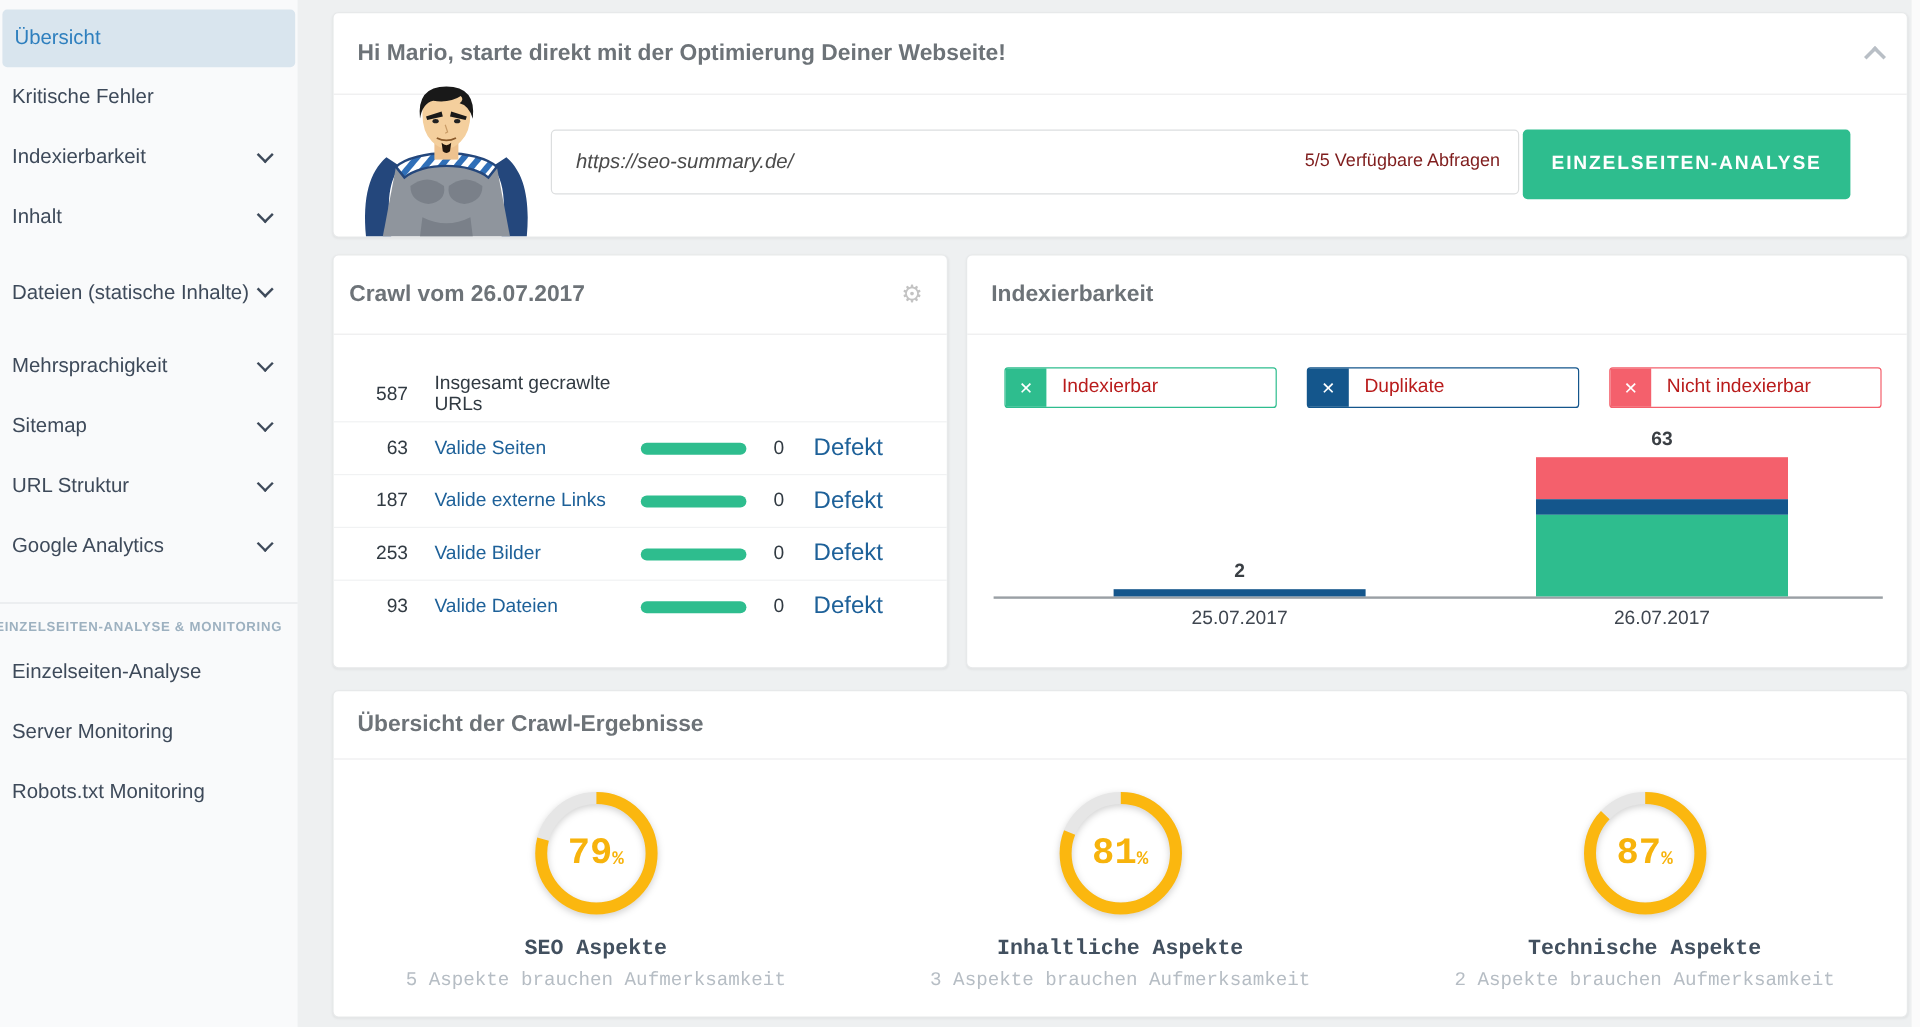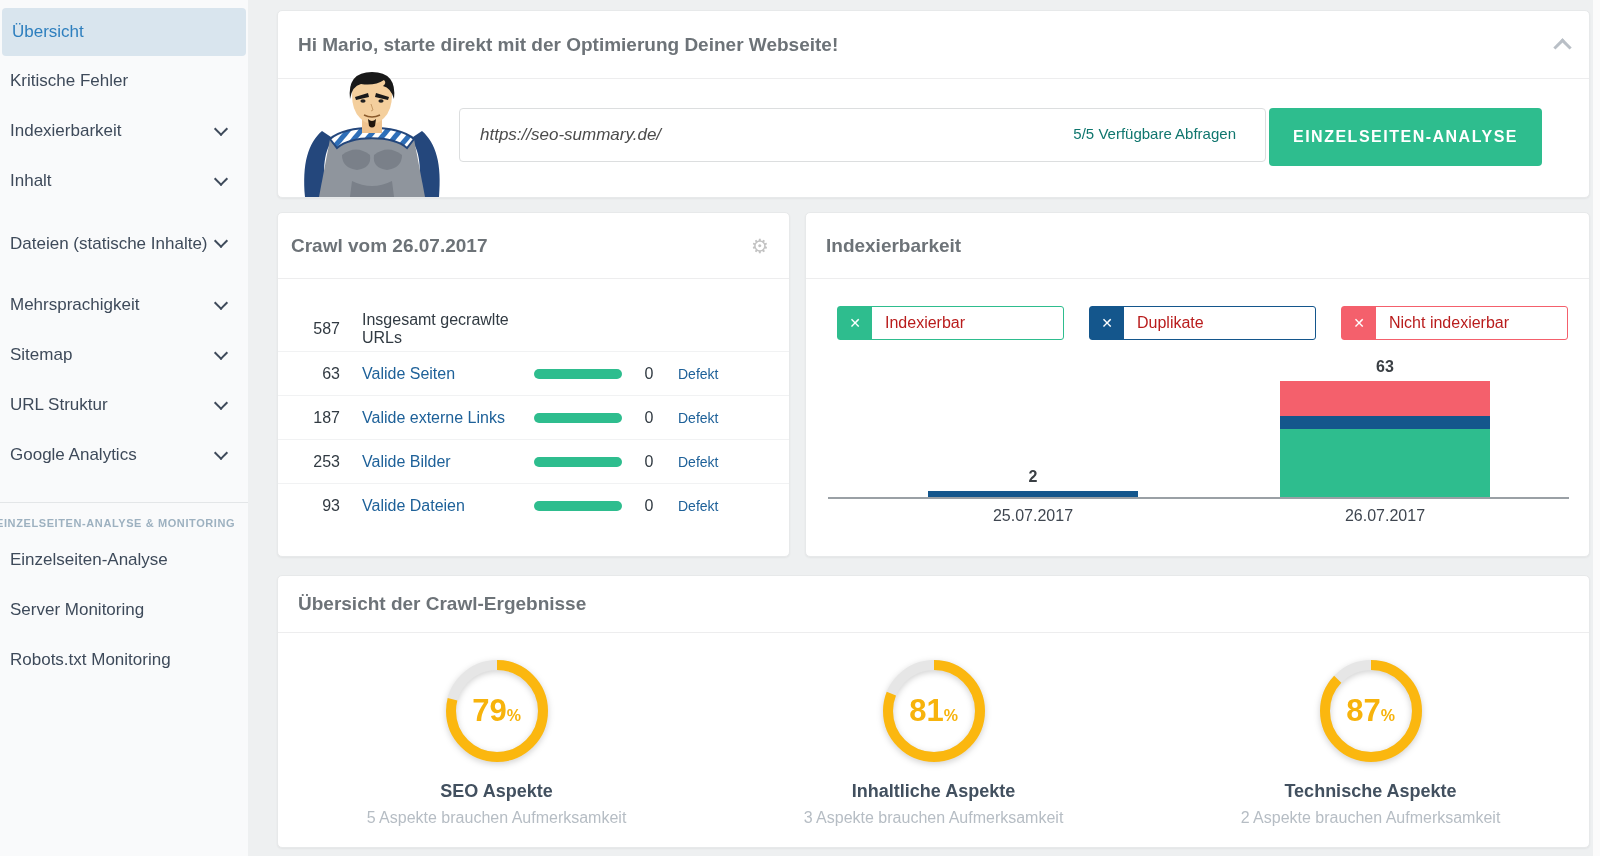--- a/index.html
+++ b/index.html
@@ -30,38 +30,38 @@
   
   #card-greeting{left:277px;top:10px;width:1313px;height:188px;}
   #card-greeting .card-header{height:68px;}
   .chev-up{width:10px;height:10px;border-right:3px solid #b9bfc6;border-bottom:3px solid #b9bfc6;
            transform:rotate(-135deg);margin-left:auto;margin-top:6px;cursor:pointer;}
   #hero{position:absolute;left:14px;bottom:0;}
   #url-input-wrap{position:absolute;left:181px;top:97px;width:807px;height:54px;}
   #url-input{width:100%;height:100%;box-sizing:border-box;border:1px solid #dcdedf;border-radius:4px;
              font-family:"Liberation Sans",sans-serif;font-size:17px;font-style:italic;color:#4b4b4b;
              padding:0 210px 0 20px;outline:none;}
-  #quota{position:absolute;right:30px;top:17px;font-size:15px;color:#0f766e;pointer-events:none;}
+  #quota{position:absolute;right:16px;top:17px;font-size:15px;color:#7f1d1d;pointer-events:none;}
   #analyze-btn{position:absolute;left:991px;top:97px;width:273px;height:58px;background:#2ebd8e;
                border:none;border-radius:4px;color:#fff;font-family:"Liberation Sans",sans-serif;
                font-size:16px;font-weight:bold;letter-spacing:1.5px;cursor:pointer;}
 
   
   #card-crawl{left:277px;top:212px;width:513px;height:345px;}
   #card-crawl .card-header{height:66px;padding-left:13px;}
   .gear{margin-left:auto;font-size:20px;color:#c3c3c3;cursor:pointer;line-height:1;}
   .crawl-body{padding-top:28px;}
   .crawl-row{display:flex;align-items:center;height:44px;padding:0 18px;box-sizing:border-box;}
   .crawl-row + .crawl-row{border-top:1px solid #f1f2f3;}
   .crawl-row .num{width:44px;text-align:right;font-size:16px;color:#313a42;}
   .crawl-row .lbl{margin-left:22px;width:172px;font-size:16px;color:#1e6199;cursor:pointer;}
   .crawl-row .lbl.static{color:#313a42;cursor:default;}
   .pbar{width:88px;height:10px;border-radius:5px;background:#2ebd8e;}
   .crawl-row .zero{width:30px;margin-left:12px;text-align:center;font-size:16px;color:#313a42;}
-  .crawl-row .defekt{margin-left:14px;font-size:14px;color:#1e6199;cursor:pointer;}
+  .crawl-row .defekt{margin-left:14px;font-size:20px;color:#1e6199;cursor:pointer;}
 
   
   #card-index{left:805px;top:212px;width:785px;height:345px;}
   #card-index .card-header{height:66px;}
   .legend-btn{position:absolute;top:93px;height:34px;width:227px;border:1px solid;border-radius:3px;
               background:#fff;display:flex;align-items:stretch;cursor:pointer;box-sizing:border-box;}
   .legend-x{width:34px;display:flex;align-items:center;justify-content:center;color:#fff;
             font-size:14px;font-weight:bold;}
   .legend-lbl{padding-left:13px;align-self:center;font-size:16px;color:#b91c1c;}
   #plot{position:absolute;left:22px;top:128px;width:741px;height:156px;border-bottom:2px solid #9aa0a5;}
@@ -69,21 +69,21 @@
             justify-content:flex-end;align-items:center;}
   .bar-total{font-size:16px;font-weight:bold;color:#3a3f44;margin-bottom:5px;}
   .bar-stack{width:100%;display:flex;flex-direction:column-reverse;}
   .bar-seg{width:100%;}
   .x-label{position:absolute;top:166px;width:210px;text-align:center;font-size:16px;color:#3f4650;}
 
   
   #card-results{left:277px;top:575px;width:1313px;height:273px;overflow:hidden;}
   #card-results .card-header{height:57px;}
   .gauges{display:flex;padding-top:22px;}
-  .gauge-col{flex:1;display:flex;flex-direction:column;align-items:center;}
+  .gauge-col{flex:1;display:flex;flex-direction:column;align-items:center;font-family:Liberation Mono, monospace;}
   .gauge-wrap{position:relative;width:112px;height:112px;}
   .gauge-wrap svg{filter:drop-shadow(0 2px 3px rgba(0,0,0,.18));}
   .gauge-text{position:absolute;left:0;top:0;width:112px;height:112px;display:flex;
               align-items:center;justify-content:center;color:#f7b30c;font-weight:bold;}
   .gauge-text .pct-num{font-size:31px;}
   .gauge-text .pct-sign{font-size:16px;margin-top:9px;}
   .gauge-label{margin-top:14px;font-size:18px;font-weight:bold;color:#42505f;}
   .gauge-note{margin-top:7px;font-size:16px;color:#b6bdc4;}
 
   #scrollbar-track{position:absolute;right:0;top:0;width:7px;height:856px;background:#fbfbfb;}

